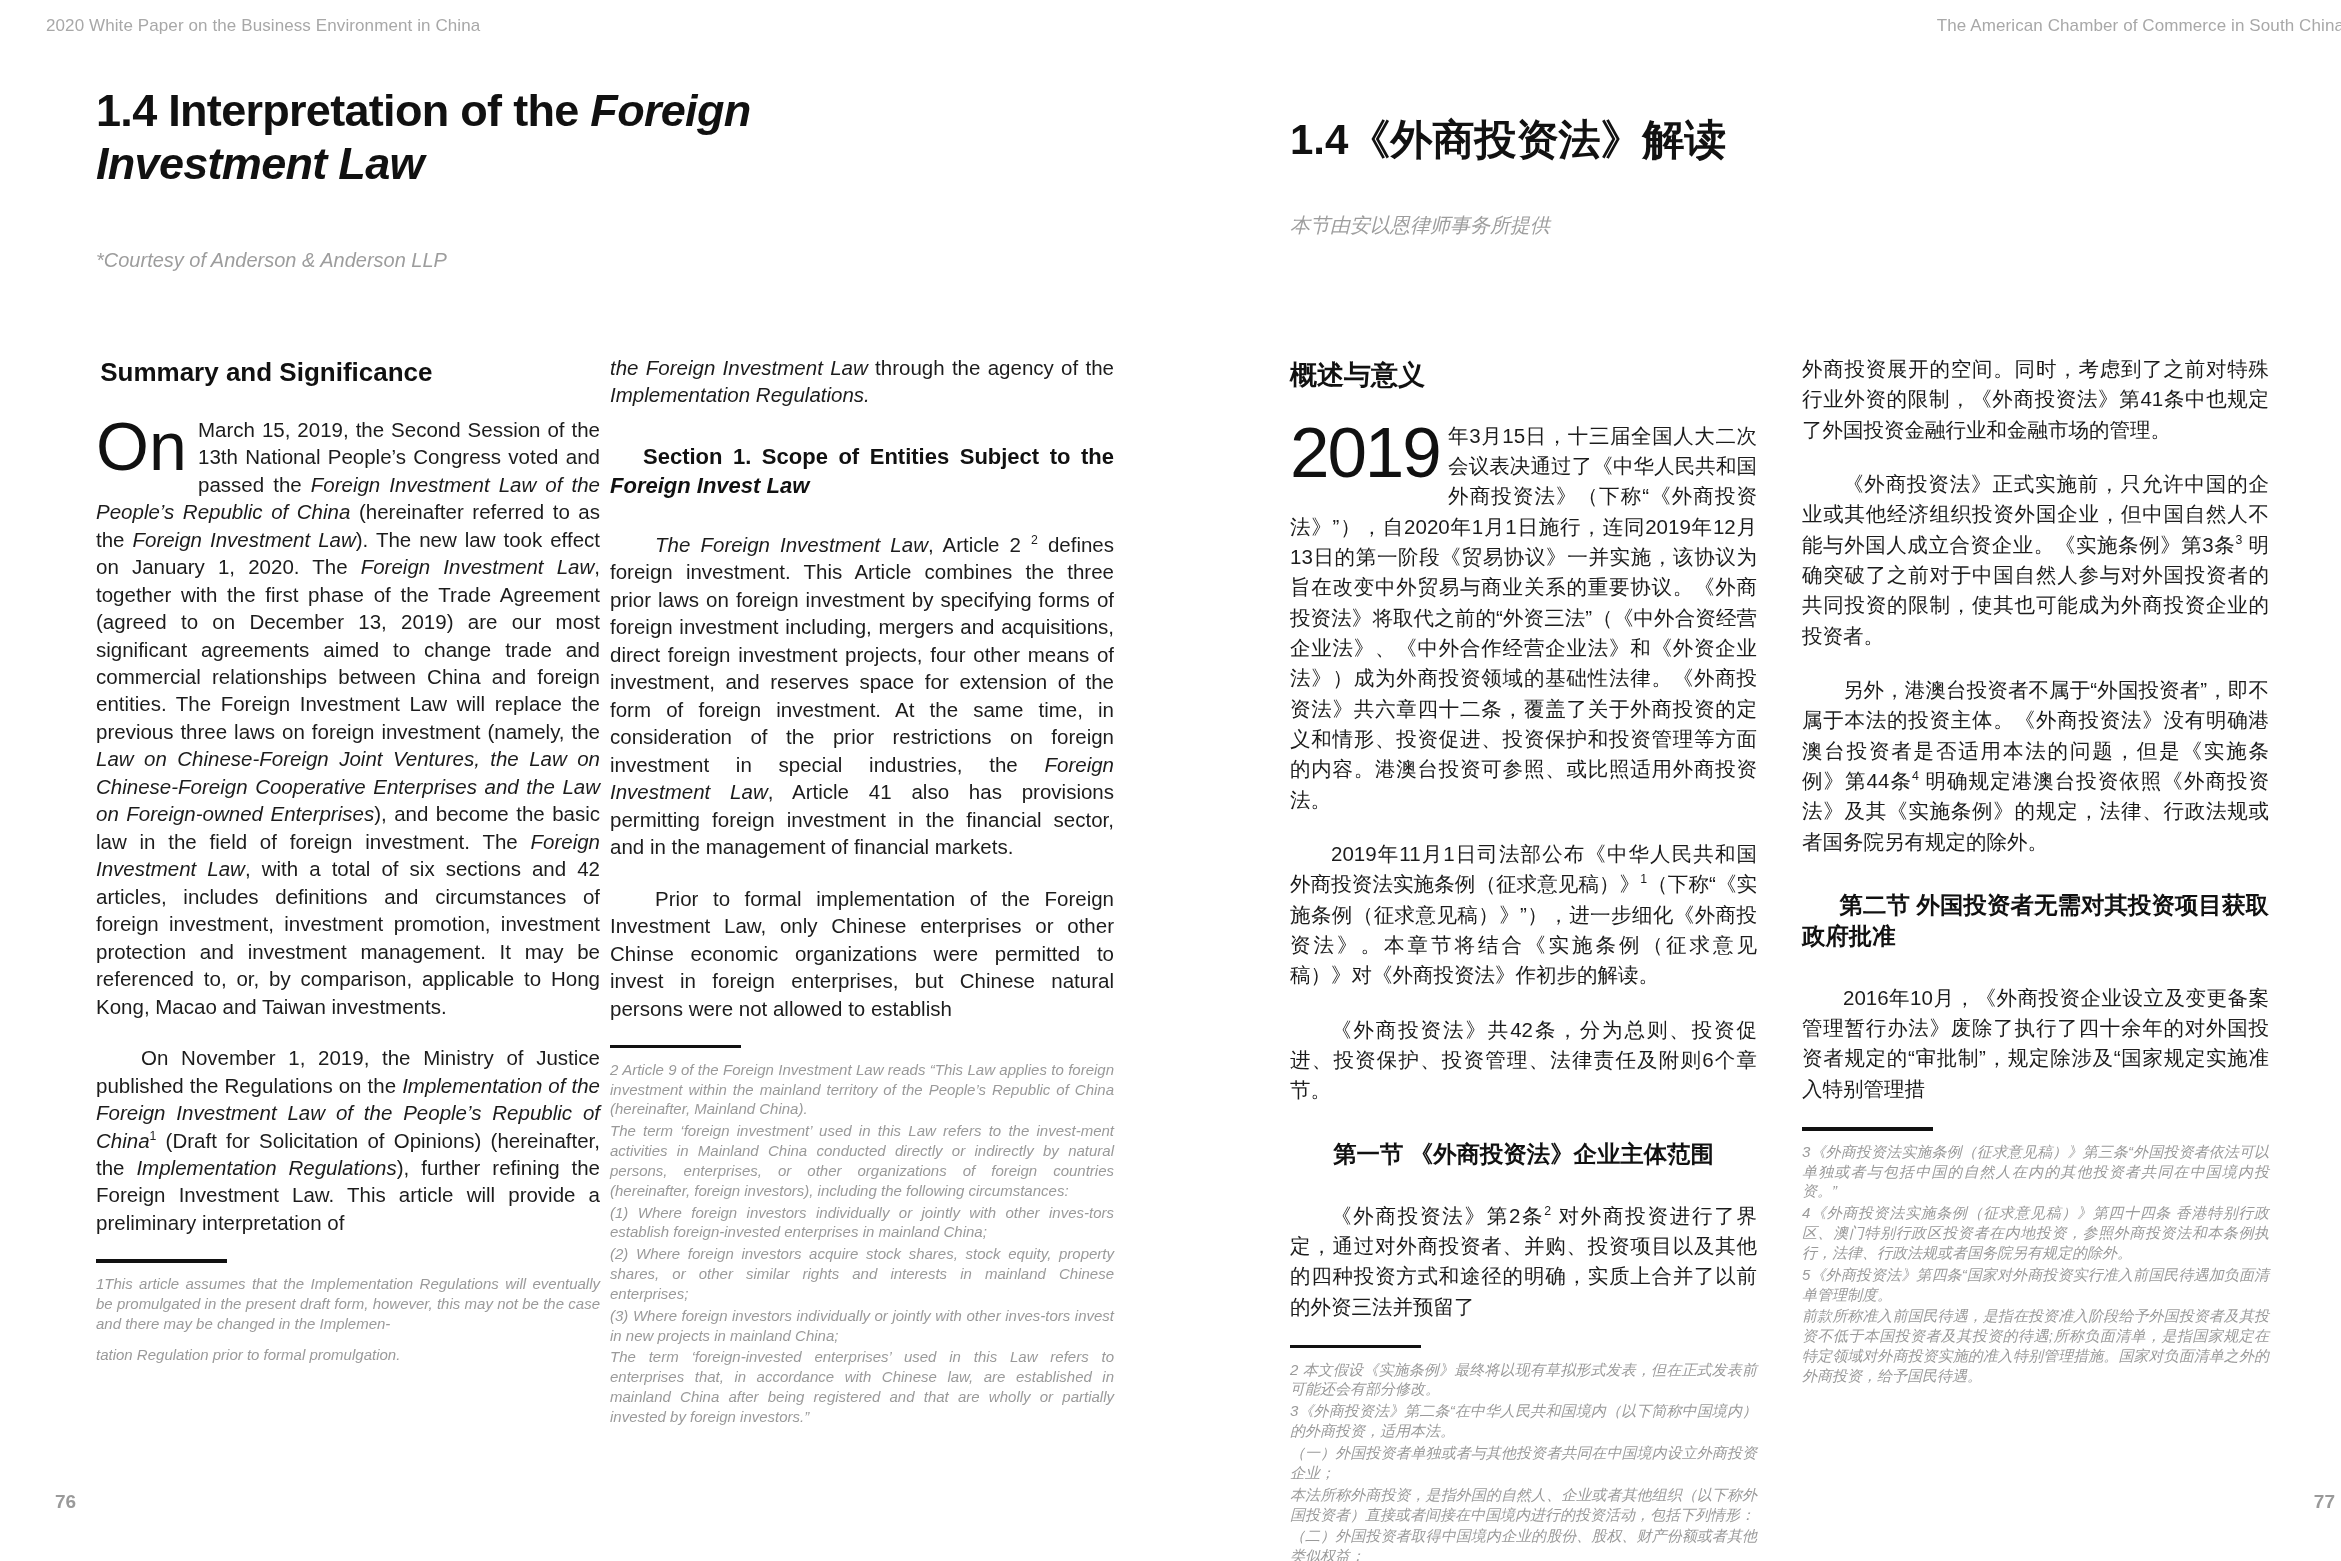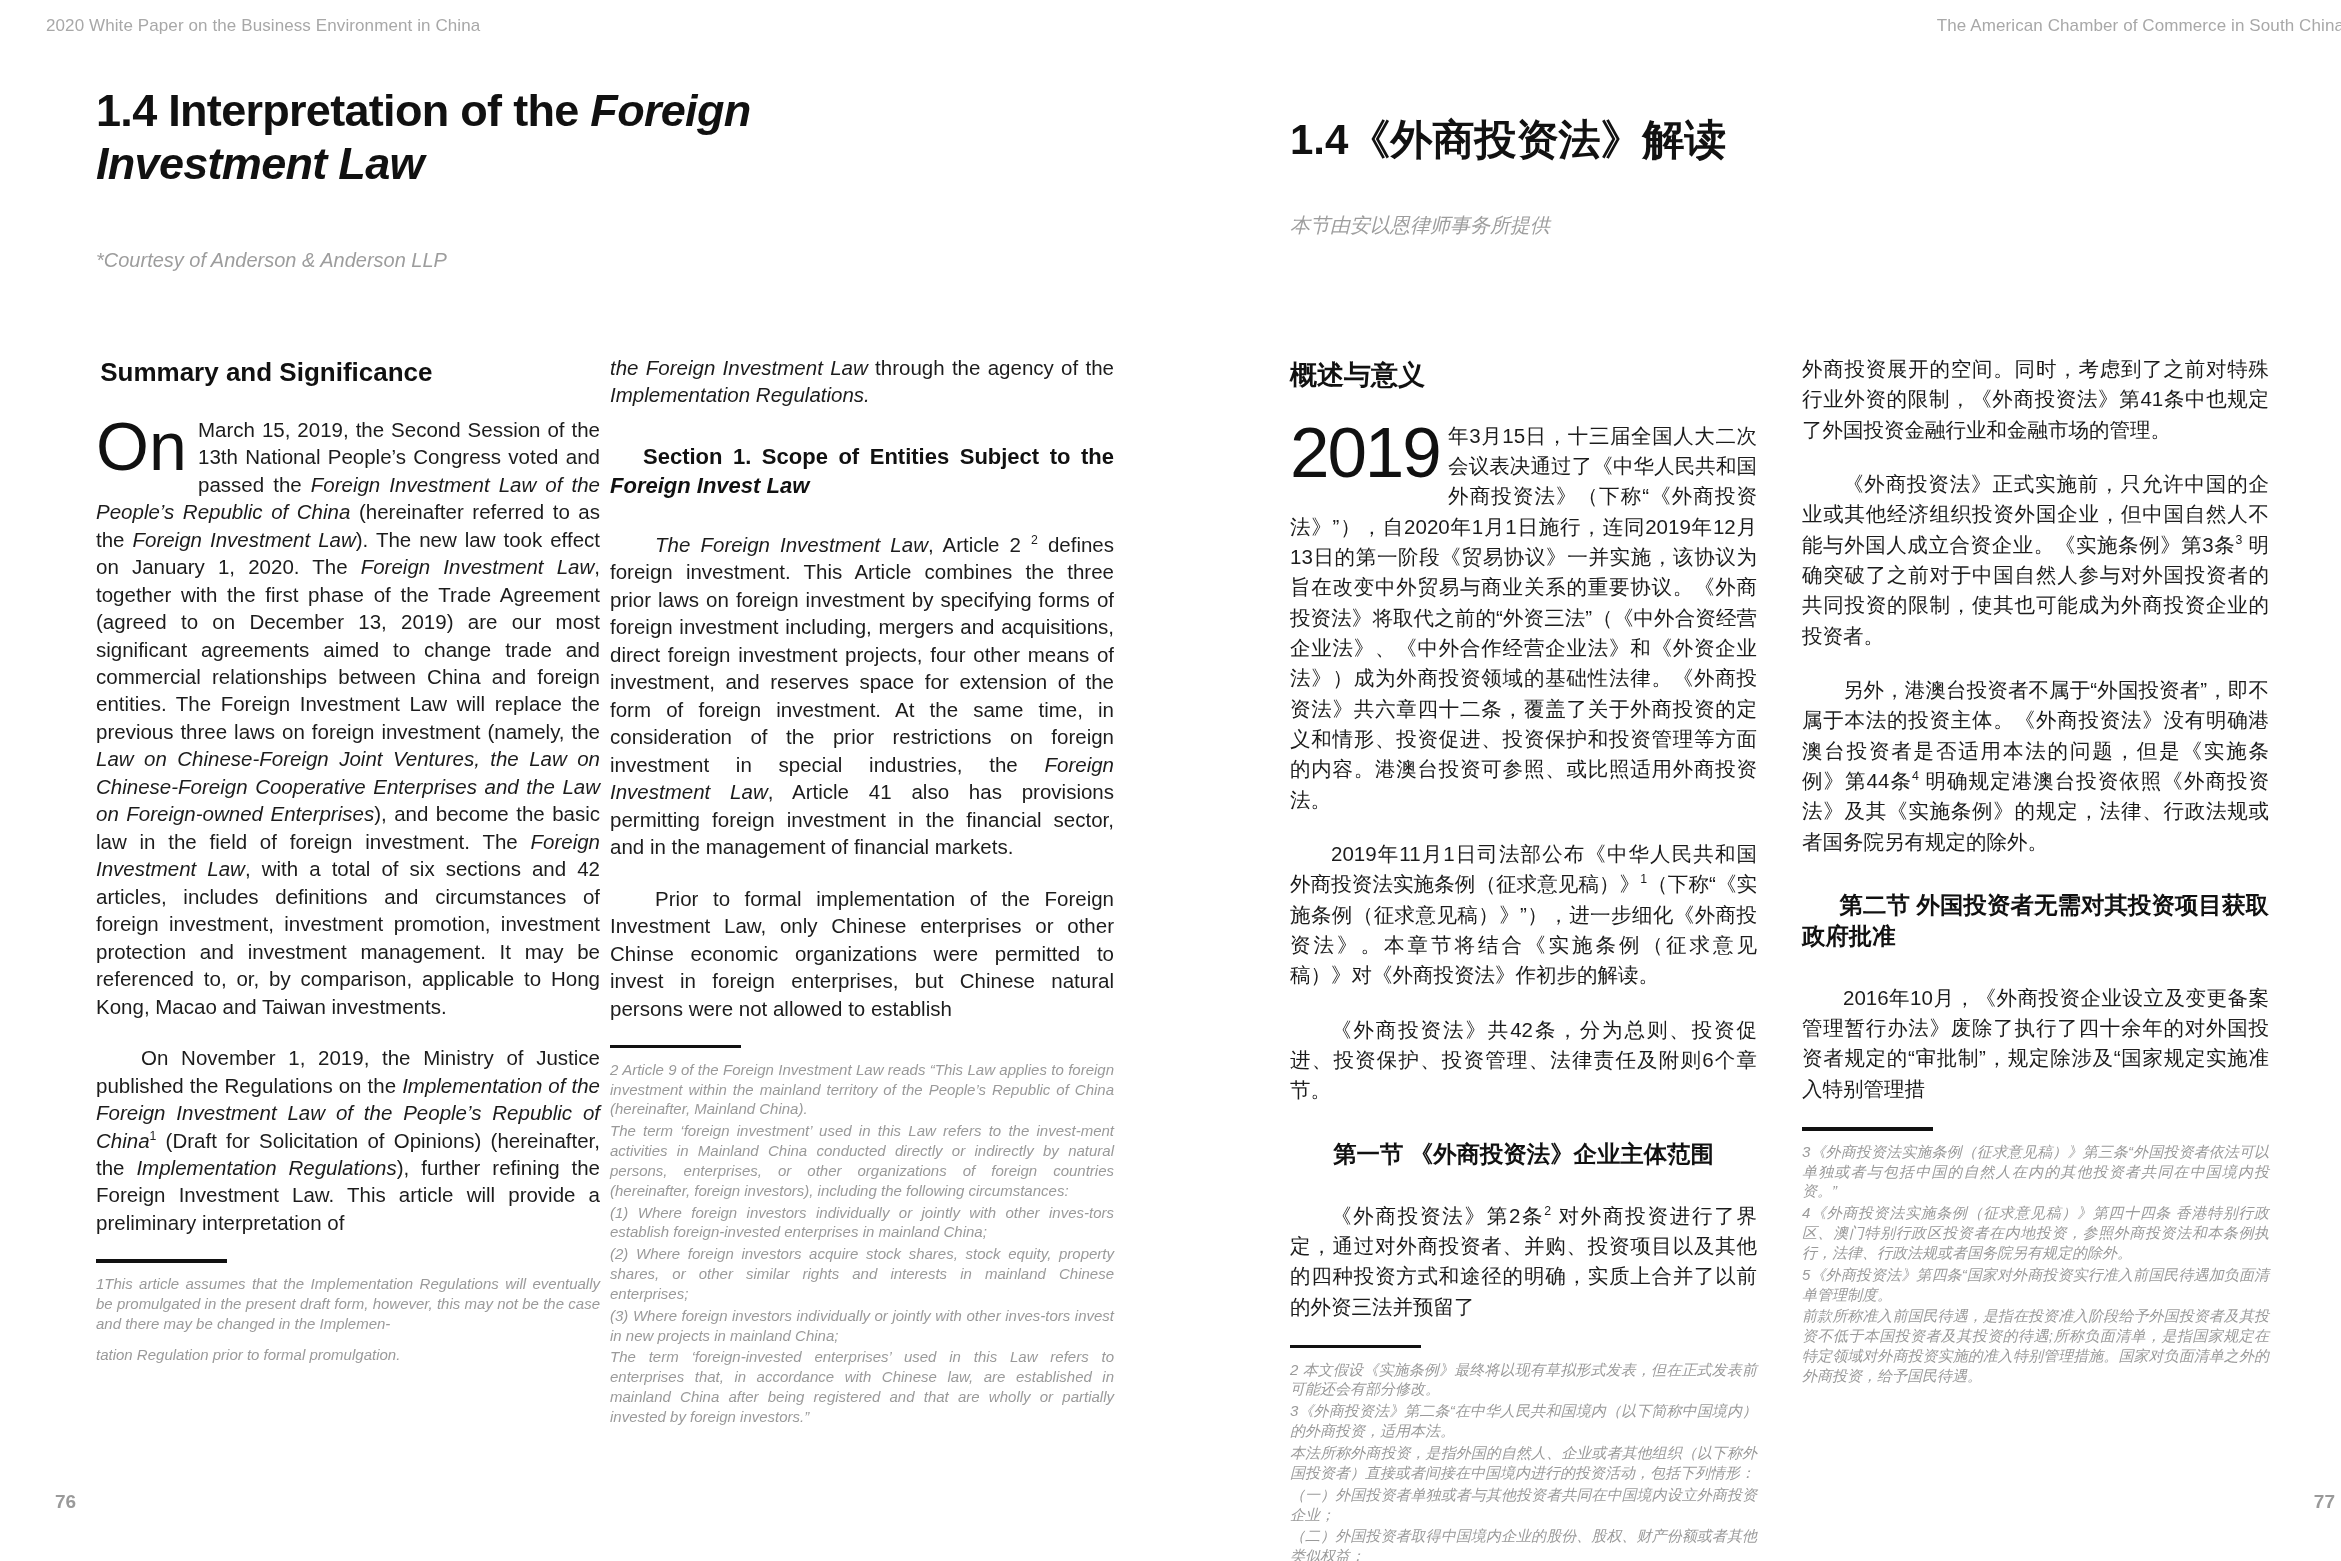--- a/index.html
+++ b/index.html
@@ -88,22 +88,22 @@
     <h2 class="h-sum cn">概述与意义</h2>
     <p class="cn first"><span class="drop-cn">2019</span><span>年3月15日，十三届全国人大二次会议表决通过了《中华人民共和国外商投资法》（下称“《外商投资法》”），自2020年1月1日施行，连同2019年12月13日的第一阶段《贸易协议》一并实施，该协议为旨在改变中外贸易与商业关系的重要协议。《外商投资法》将取代之前的“外资三法”（《中外合资经营企业法》、《中外合作经营企业法》和《外资企业法》）成为外商投资领域的基础性法律。《外商投资法》共六章四十二条，覆盖了关于外商投资的定义和情形、投资促进、投资保护和投资管理等方面的内容。港澳台投资可参照、或比照适用外商投资法。</span></p>
     <p class="cn ind"><span>2019年11月1日司法部公布《中华人民共和国外商投资法实施条例（征求意见稿）》</span><span class="sup">1</span><span>（下称“《实施条例（征求意见稿）》”），进一步细化《外商投资法》。本章节将结合《实施条例（征求意见稿）》对《外商投资法》作初步的解读。</span></p>
     <p class="cn ind">《外商投资法》共42条，分为总则、投资促进、投资保护、投资管理、法律责任及附则6个章节。</p>
     <h3 class="h-sec cn-center">第一节 《外商投资法》企业主体范围</h3>
     <p class="cn ind first"><span>《外商投资法》第2条</span><span class="sup">2</span><span> 对外商投资进行了界定，通过对外商投资者、并购、投资项目以及其他的四种投资方式和途径的明确，实质上合并了以前的外资三法并预留了</span></p>
     <div class="fnrule"></div>
     <div>
         <p class="fn-line fn-cn">2 本文假设《实施条例》最终将以现有草拟形式发表，但在正式发表前可能还会有部分修改。</p>
         <p class="fn-line fn-cn">3《外商投资法》第二条“在中华人民共和国境内（以下简称中国境内）的外商投资，适用本法。</p>
+        <p class="fn-line fn-cn">（一）外国投资者单独或者与其他投资者共同在中国境内设立外商投资企业；</p>
         <p class="fn-line fn-cn">本法所称外商投资，是指外国的自然人、企业或者其他组织（以下称外国投资者）直接或者间接在中国境内进行的投资活动，包括下列情形：</p>
-        <p class="fn-line fn-cn">（一）外国投资者单独或者与其他投资者共同在中国境内设立外商投资企业；</p>
         <p class="fn-line fn-cn">（二）外国投资者取得中国境内企业的股份、股权、财产份额或者其他类似权益；</p>
       </div>
   </div>
 
   <div class="col col4">
     <p class="cn first">外商投资展开的空间。同时，考虑到了之前对特殊行业外资的限制，《外商投资法》第41条中也规定了外国投资金融行业和金融市场的管理。</p>
     <p class="cn ind"><span>《外商投资法》正式实施前，只允许中国的企业或其他经济组织投资外国企业，但中国自然人不能与外国人成立合资企业。《实施条例》第3条</span><span class="sup">3</span><span> 明确突破了之前对于中国自然人参与对外国投资者的共同投资的限制，使其也可能成为外商投资企业的投资者。</span></p>
     <p class="cn ind"><span>另外，港澳台投资者不属于“外国投资者”，即不属于本法的投资主体。《外商投资法》没有明确港澳台投资者是否适用本法的问题，但是《实施条例》第44条</span><span class="sup">4</span><span> 明确规定港澳台投资依照《外商投资法》及其《实施条例》的规定，法律、行政法规或者国务院另有规定的除外。</span></p>
     <h3 class="h-sec cn-just">第二节 外国投资者无需对其投资项目获取政府批准</h3>
     <p class="cn ind">2016年10月，《外商投资企业设立及变更备案管理暂行办法》废除了执行了四十余年的对外国投资者规定的“审批制”，规定除涉及“国家规定实施准入特别管理措</p>

